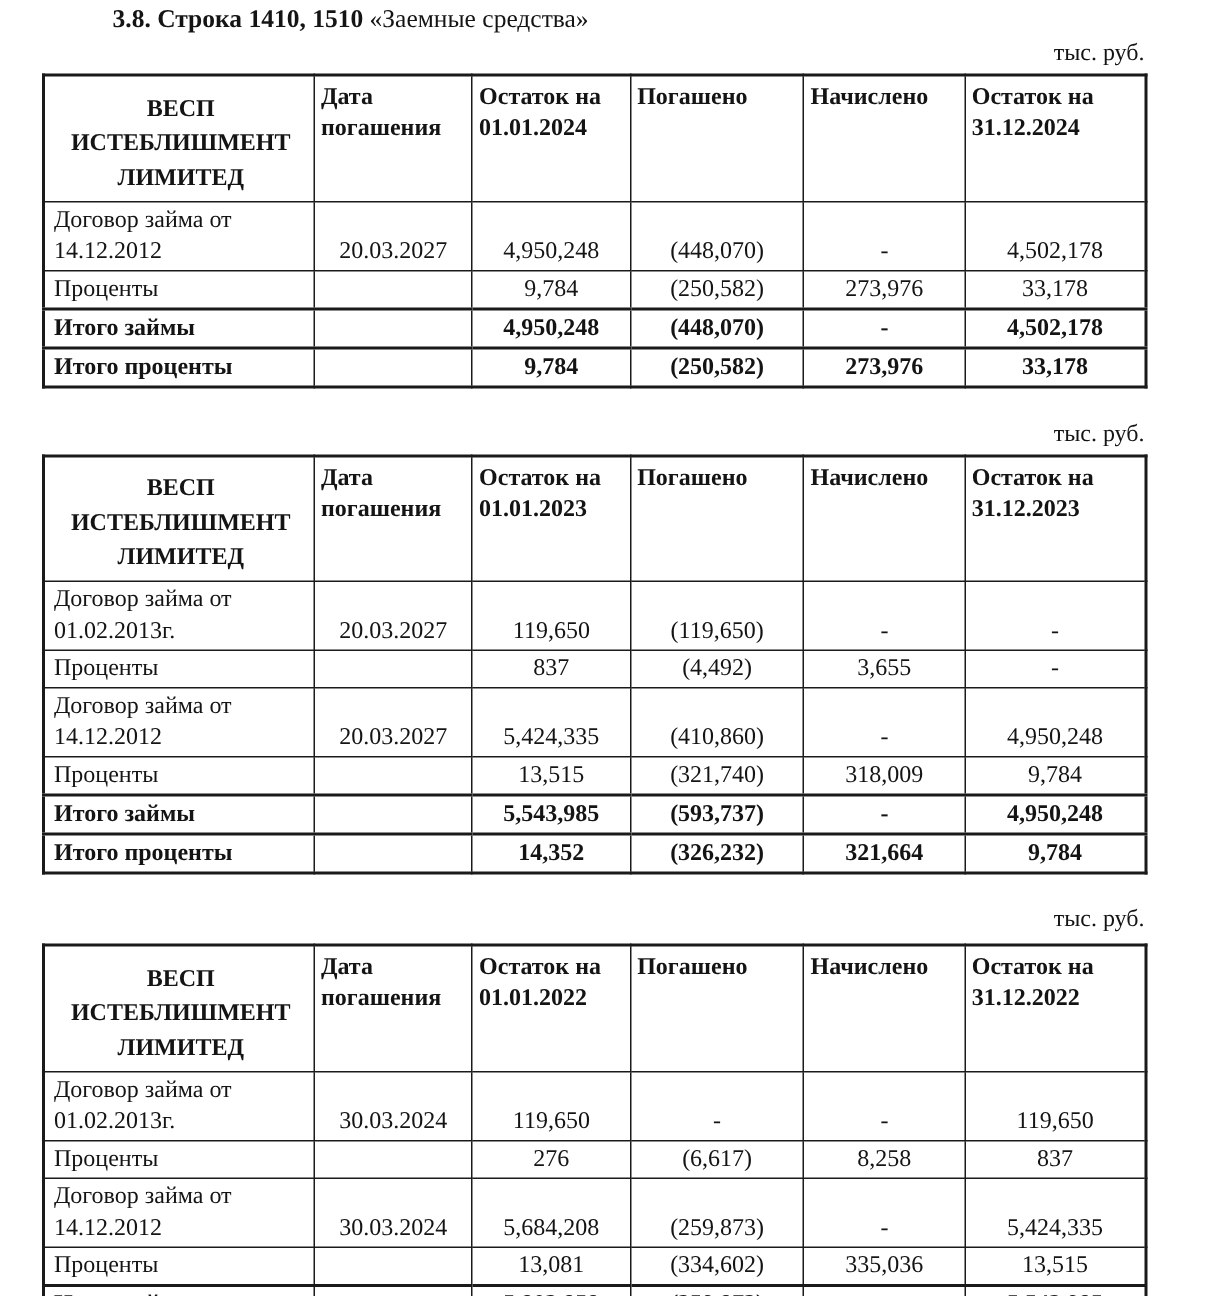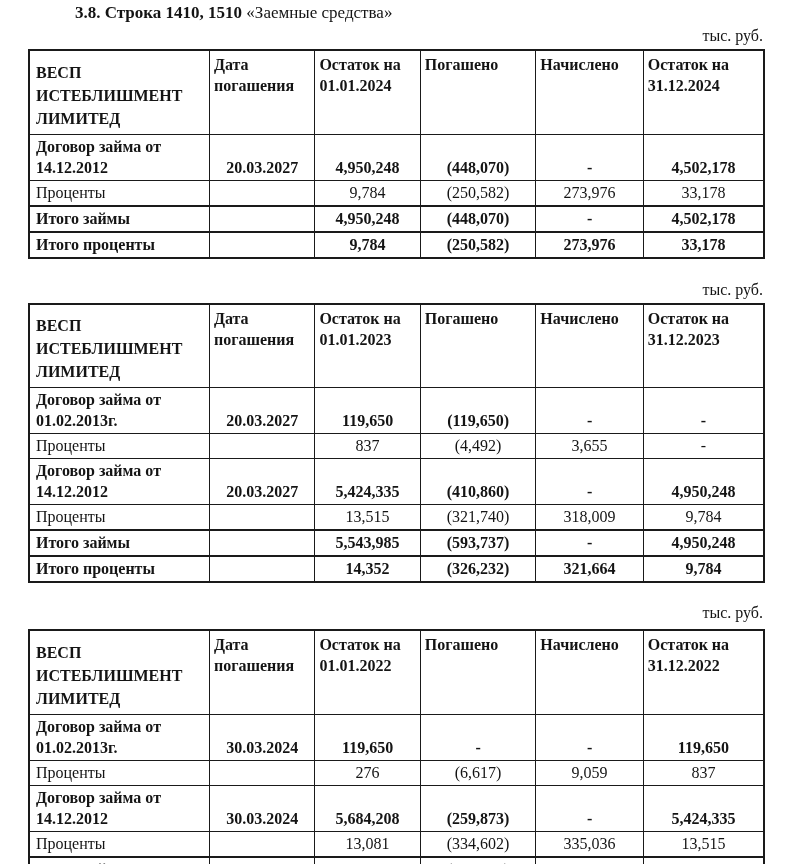--- a/index.html
+++ b/index.html
@@ -60,26 +60,26 @@
   .col-close   { width: 119px; }
   tr.head-row { height: 84px; }
   .head-row td {
     vertical-align: top;
     text-align: left;
     font-weight: bold;
     padding-top: 3px;
   }
   .head-row td.entity-cell {
     vertical-align: bottom;
-    text-align: left;
+    text-align: center;
     padding-left: 6px;
     padding-bottom: 4px;
     line-height: 23px;
   }
-  tr.r2 { height: 44px; font-weight: bold; }
+  tr.r2 { height: 44px; }
   tr.r1 { height: 22px; padding-left: 20px; }
   td.lbl { text-align: left; padding-left: 6px; }
   td.num { text-align: center; }
   tr.total-row td { font-weight: bold; border-top-width: 2px; }
 </style>
 </head>
 <body>
 
 <div class="page">
 
@@ -240,21 +240,21 @@
         <td class="num">119,650</td>
         <td class="num">-</td>
         <td class="num">-</td>
         <td class="num">119,650</td>
       </tr>
       <tr class="r1">
         <td class="lbl">Проценты</td>
         <td class="num"></td>
         <td class="num">276</td>
         <td class="num">(6,617)</td>
-        <td class="num">9,059</td>
+        <td class="num">8,258</td>
         <td class="num">837</td>
       </tr>
       <tr class="r2">
         <td class="lbl">Договор займа от 14.12.2012</td>
         <td class="num">30.03.2024</td>
         <td class="num">5,684,208</td>
         <td class="num">(259,873)</td>
         <td class="num">-</td>
         <td class="num">5,424,335</td>
       </tr>

